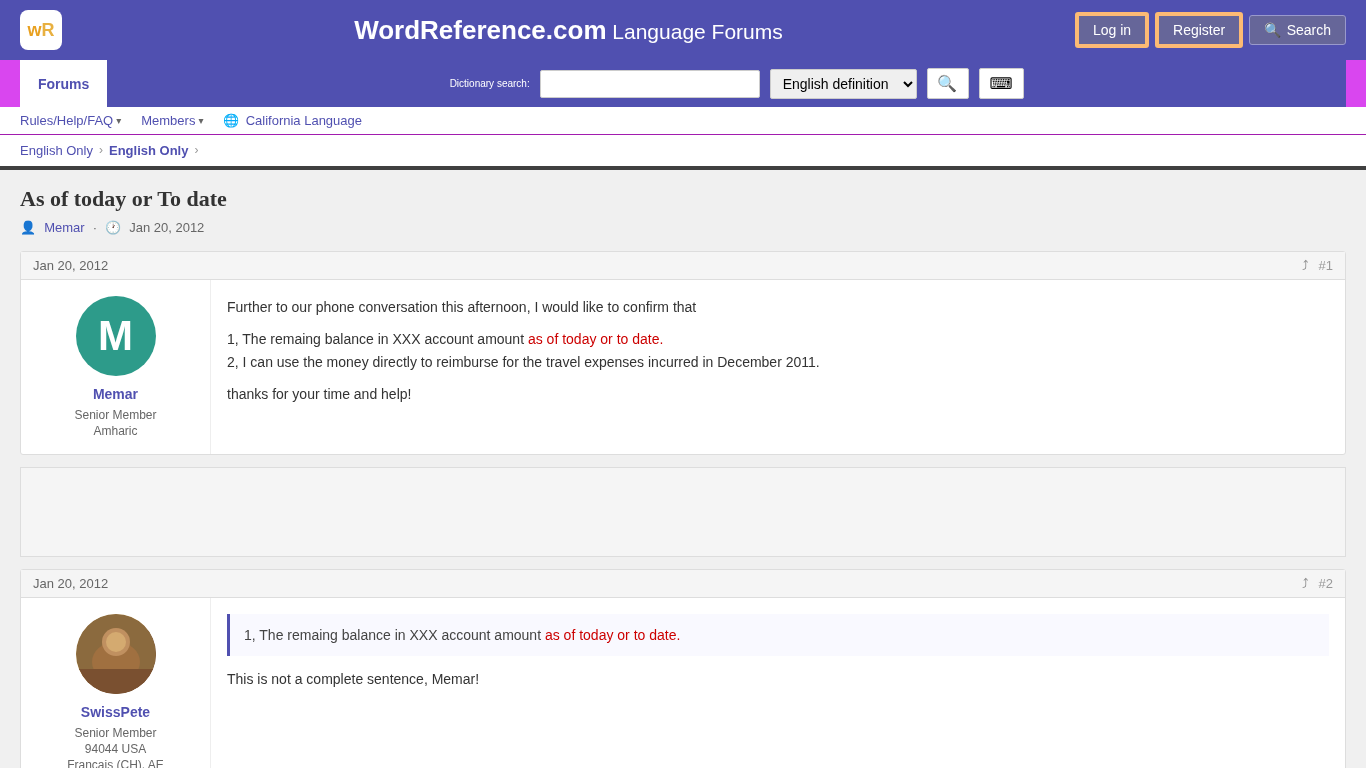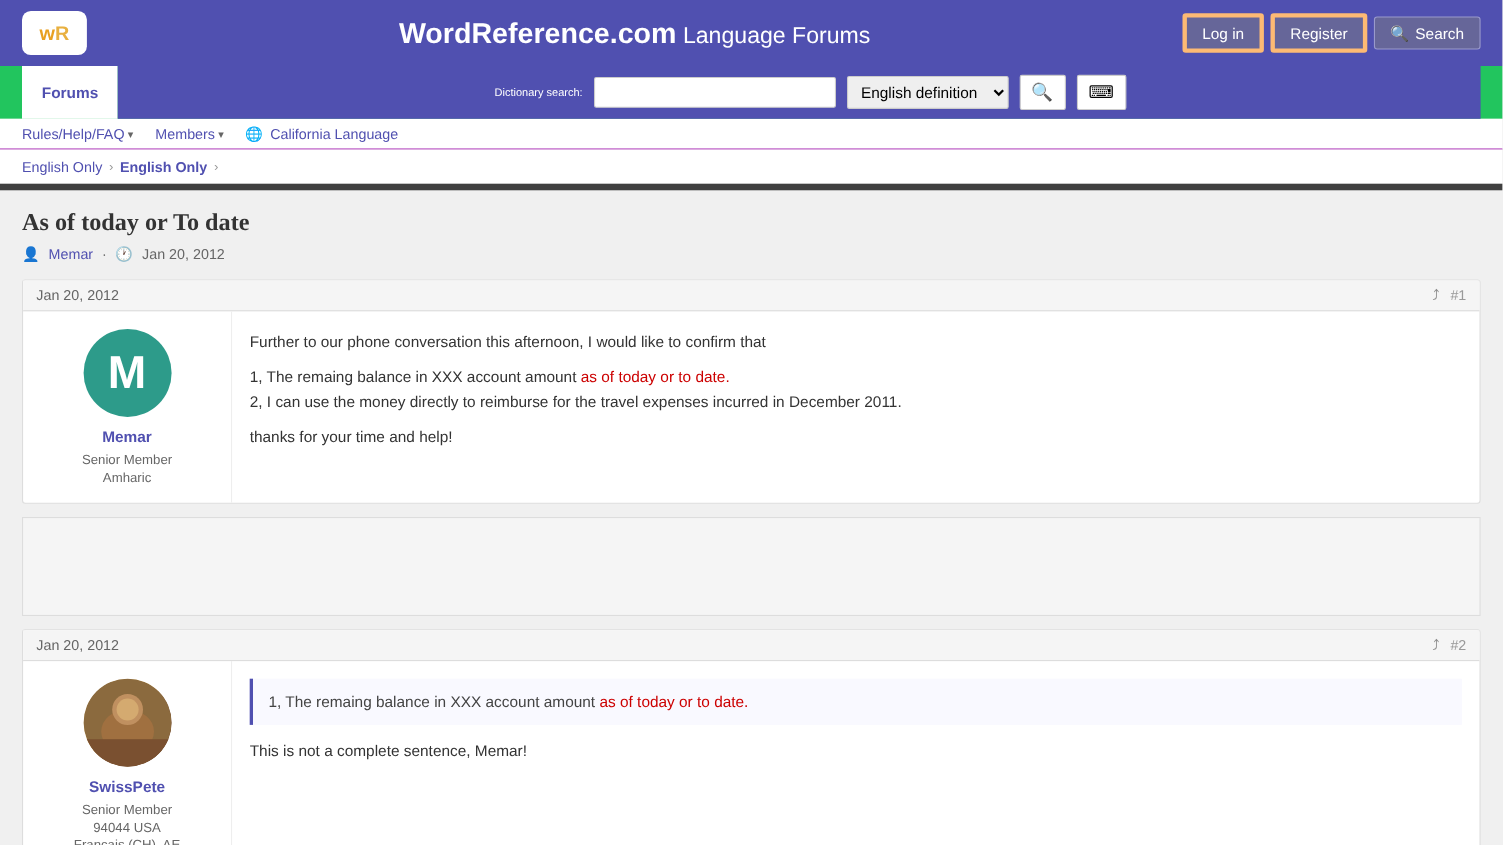--- a/index.html
+++ b/index.html
@@ -9,21 +9,21 @@
     #header {
       background: #5050b0;
       padding: 10px 20px;
       display: flex;
       align-items: center;
       gap: 20px;
     }
     #logo-box {
       background: white;
       border-radius: 8px;
-      width: 59px;
+      width: 42px;
       height: 40px;
       display: flex;
       align-items: center;
       justify-content: center;
       font-weight: bold;
       font-size: 18px;
       color: #5050b0;
       flex-shrink: 0;
     }
     #logo-wr { color: #e8a020; }
@@ -120,21 +120,21 @@
       font-size: 10px;
       color: #666;
     }
     .globe-icon { color: #5050b0; margin-right: 3px; }
 
     
     #breadcrumb {
       padding: 8px 20px;
       background: white;
       font-size: 13px;
-      border-bottom: 6px solid #404040;
+      border-bottom: 4px solid #404040;
       display: flex;
       align-items: flex-start;
       gap: 6px;
     }
     .bc-link {
       color: #5050b0;
       text-decoration: none;
       cursor: pointer;
     }
     .bc-current {
@@ -290,21 +290,21 @@
   <div id="login-area">
     <button class="btn-login">Log in</button>
     <button class="btn-register">Register</button>
     <button class="btn-search-header">
       <span>🔍</span>
       <span>Search</span>
     </button>
   </div>
 </div>
 
-<div style="background:#22c55e;">
+<div style="background:#d946ef;">
   <div style="display:flex; align-items:stretch; padding: 0 20px 0 20px; gap:0;">
     <button id="forums-tab" style="background:white;color:#5050b0;padding:8px 18px;font-weight:bold;font-size:14px;cursor:pointer;border:none;margin-top:0;">Forums</button>
     <div id="dict-search-row" style="display:flex;align-items:center;gap:10px;flex:1;padding:8px 0 8px 20px;">
       <label style="color:white;font-size:10px;">Dictionary search:</label>
       <input type="text" id="dict-input" style="width: 220px; padding: 5px 8px; border: 1px solid rgb(204, 204, 204); font-size: 14px; border-radius: 2px;">
       <select style="padding:5px 8px;font-size:14px;border:1px solid #ccc;border-radius:2px;">
         <option>English definition</option>
         <option>English - Spanish</option>
         <option>Spanish - English</option>
         <option>English - French</option>

